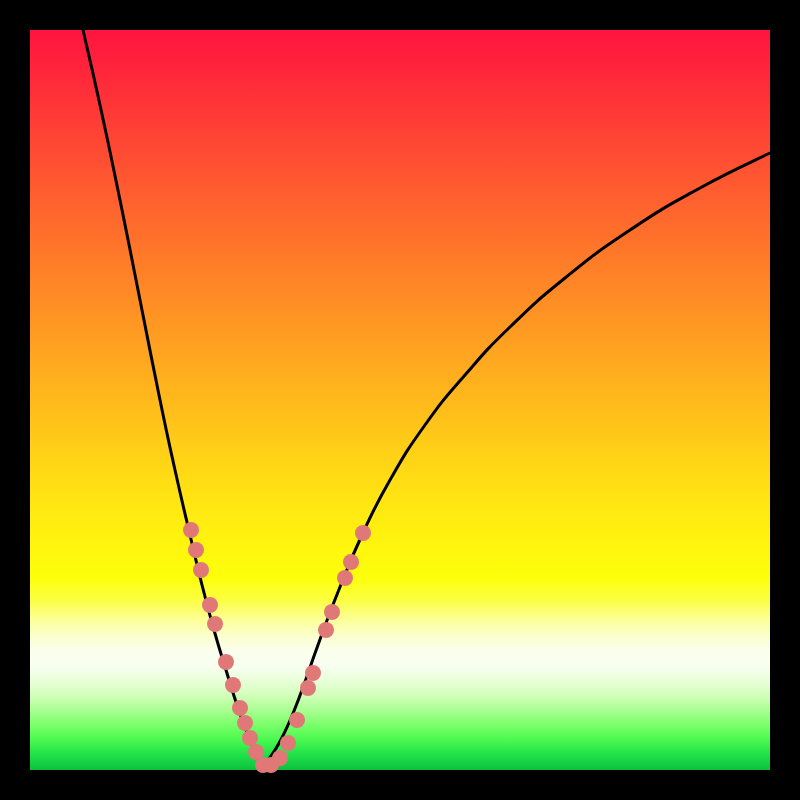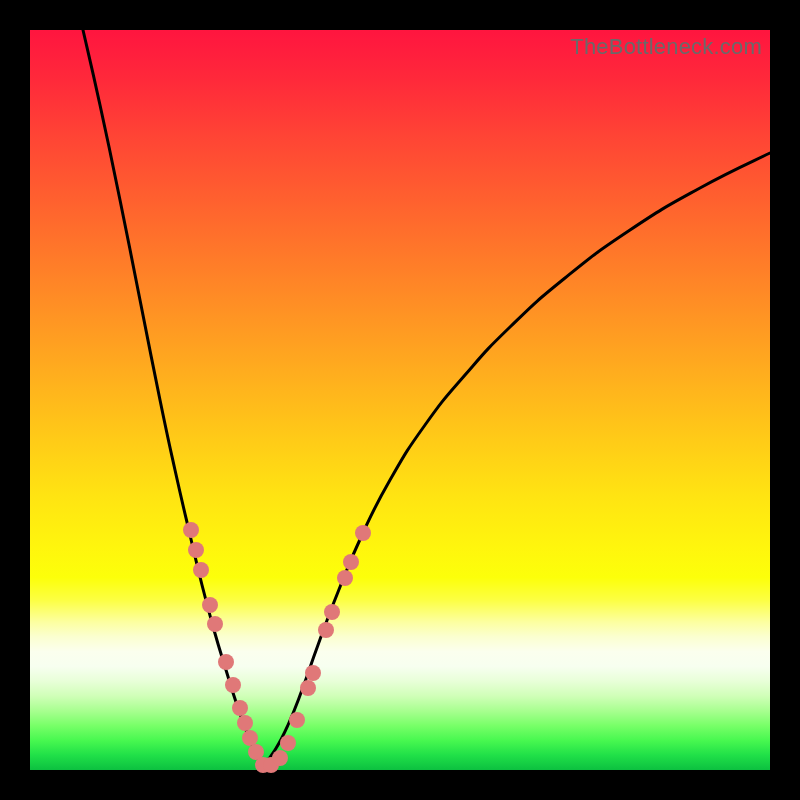--- a/index.html
+++ b/index.html
@@ -78,21 +78,20 @@
     fill: #e07878;
     stroke: none;
   }
 </style>
 </head>
 <body>
 
 <div class="frame">
   <div class="plot-area">
 
-    <div class="watermark">TheBottleneck.com</div>
 
     <svg class="curve" viewBox="0 0 740 740" preserveAspectRatio="none">
       <path id="left-branch" class="curve-path" d="M 53 0 C 57.25 18.75, 60.75 32.5, 70 75 C 79.25 117.5, 80 121.25, 90 170 C 100 218.75, 100 220, 110 270 C 120 320, 121.25 327.5, 130 370 C 138.75 412.5, 137.5 406.25, 145 440 C 152.5 473.75, 153.25 476.25, 160 505 C 166.75 533.75, 166 531.25, 172 555 C 178 578.75, 178 578.75, 184 600 C 190 621.25, 190.5 622, 196 640 C 201.5 658, 201 657, 206 672 C 211 687, 211.5 688, 216 700 C 220.5 712, 220 710.75, 224 720 C 228 729.25, 230 732.75, 232 737"></path>
       <path id="right-branch" class="curve-path" d="M 232 737 C 235.25 732.75, 238.5 730.5, 245 720 C 251.5 709.5, 251.25 710, 258 695 C 264.75 680, 264.5 680, 272 660 C 279.5 640, 279 639.5, 288 615 C 297 590.5, 297 589.5, 308 562 C 319 534.5, 319 533, 332 505 C 345 477, 344.25 477.5, 360 450 C 375.75 422.5, 376.25 421.25, 395 395 C 413.75 368.75, 413.75 369.5, 435 345 C 456.25 320.5, 455 321.25, 480 297 C 505 272.75, 505 272.25, 535 248 C 565 223.75, 566.25 222.5, 600 200 C 633.75 177.5, 635 177.25, 670 158 C 705 138.75, 722.5 131.75, 740 123"></path>
       <g id="dots">
           <circle cx="161" cy="500" r="8" class="dot"></circle>
           <circle cx="166" cy="520" r="8" class="dot"></circle>
           <circle cx="171" cy="540" r="8" class="dot"></circle>
           <circle cx="180" cy="575" r="8" class="dot"></circle>
           <circle cx="185" cy="594" r="8" class="dot"></circle>

